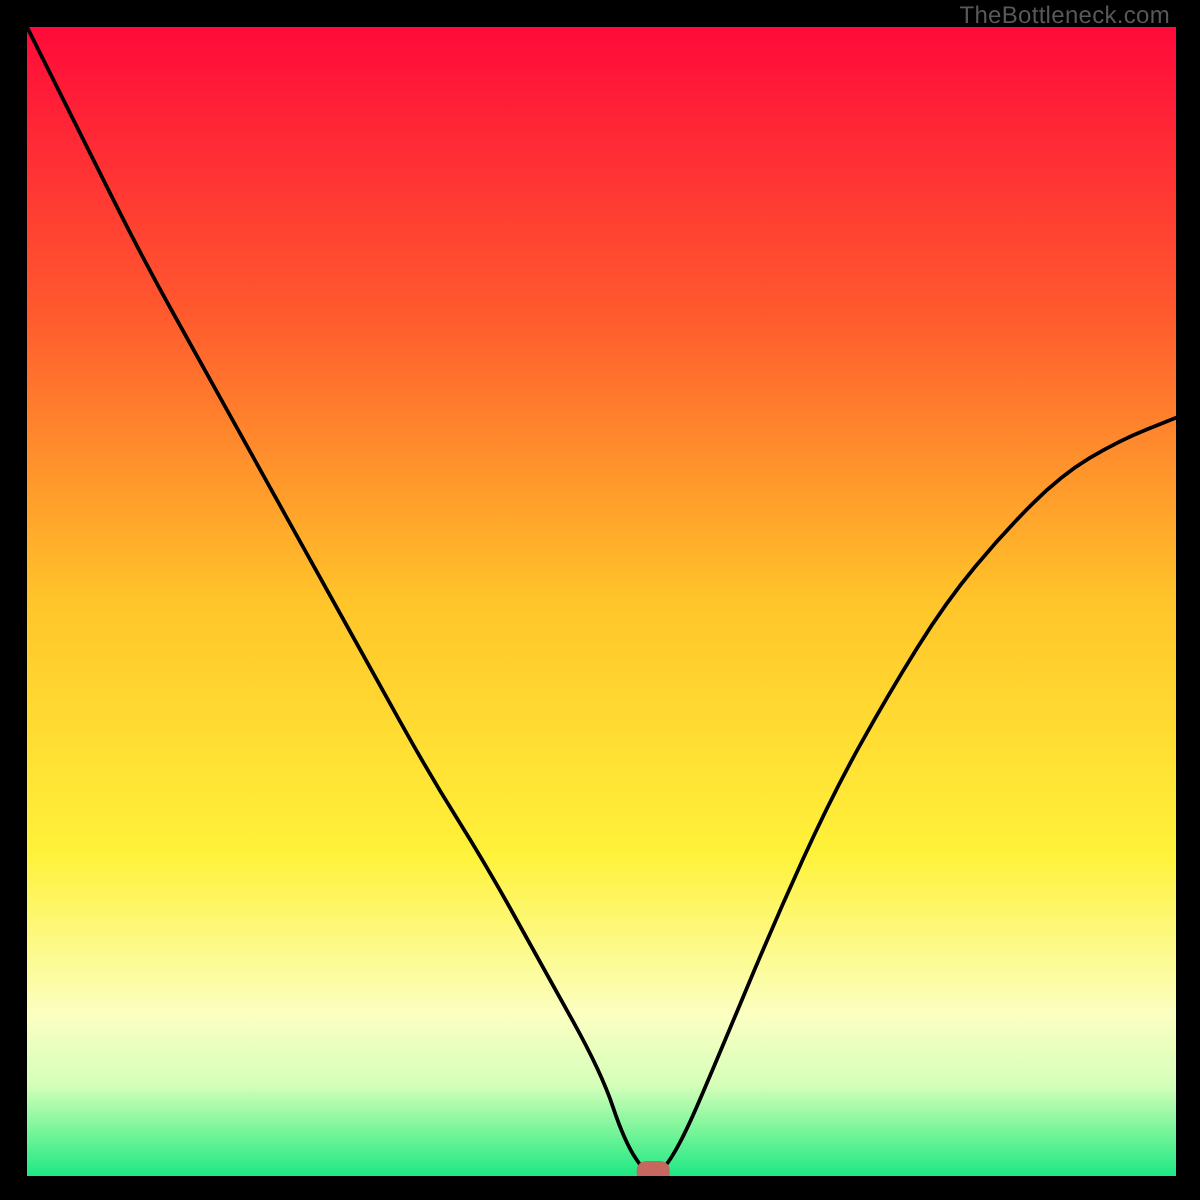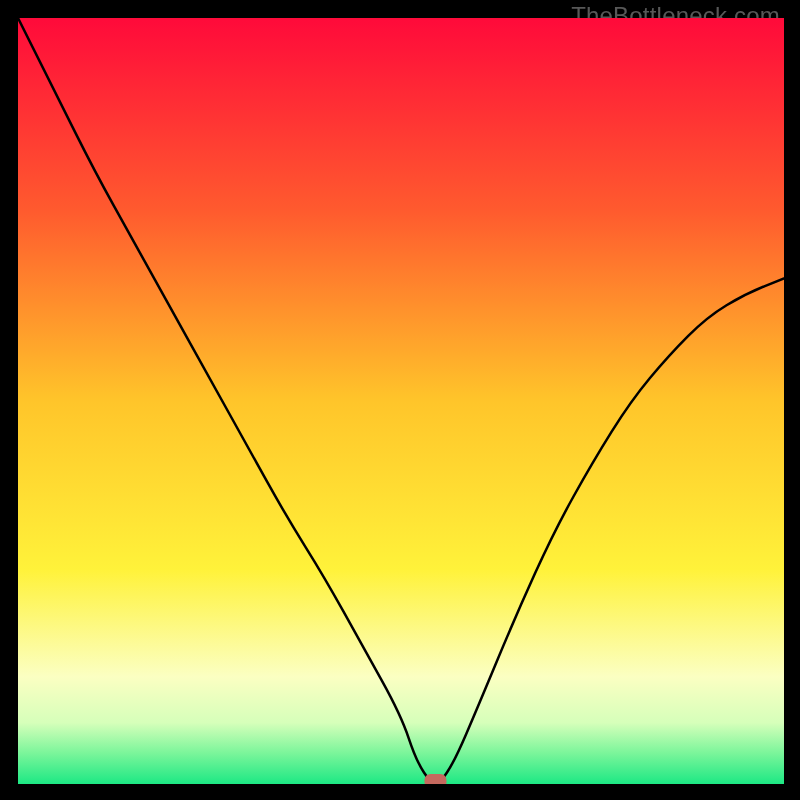--- a/index.html
+++ b/index.html
@@ -17,21 +17,21 @@
     top: 18px;
     width: 766px;
     height: 766px;
     background: #000;
   }
   .watermark {
     position: absolute;
     top: 2px;
     right: 20px;
     color: #585858;
-    font-size: 24px;
+    font-size: 16px;
     letter-spacing: 0.2px;
     font-weight: 400;
   }
   svg {
     display: block;
   }
 </style>
 </head>
 <body>
 

